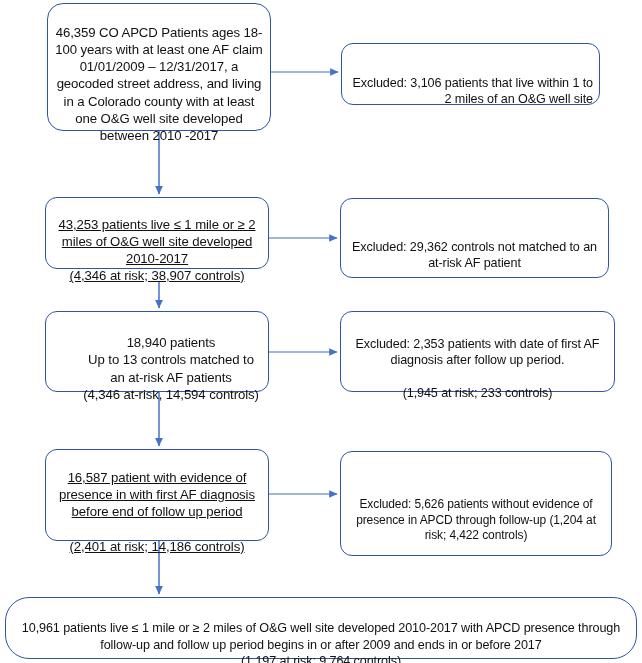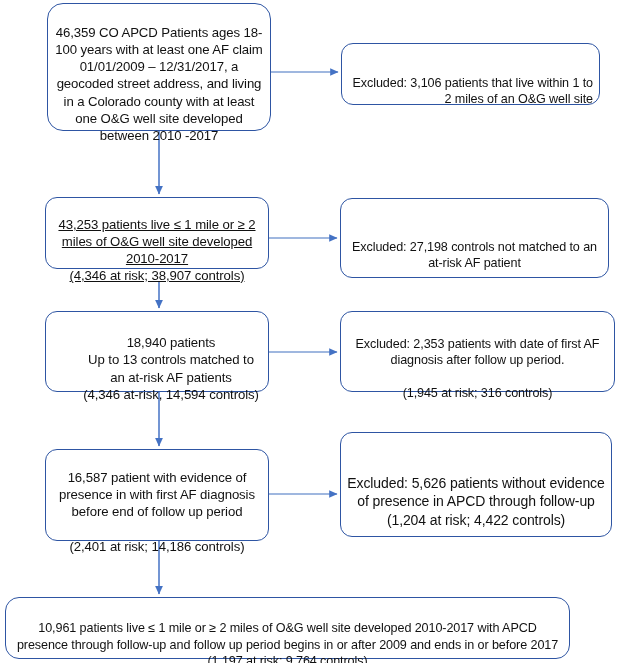--- a/index.html
+++ b/index.html
@@ -24,28 +24,28 @@
     line-height:1.30;
     color:#111111;
     letter-spacing:-0.1px;
   }
   .node .txt{display:block;padding:0 6px;white-space:pre-line;margin-top:34px;}
 
   
   #node-main-1{left:47px;  top:3px;   width:224px; height:128px; font-size:13.2px; border-radius:16px;}
   #node-main-2{left:45px;  top:197px; width:224px; height:72px;  font-size:13.2px;text-decoration:underline;}
   #node-main-3{left:45px;  top:311px; width:224px; height:81px;  font-size:13.2px;padding-left:28px;}
-  #node-main-4{left:45px;  top:449px; width:224px; height:92px;  font-size:13.2px;}
-  #node-final { left:5px;  top:597px; width:565px; height:62px;  font-size:12.6px; border-radius:14px;}
+  #node-main-4{left:45px;  top:449px; width:224px; height:92px;  font-size:13.2px;text-decoration:underline;}
+  #node-final { left:5px;  top:597px; width:632px; height:62px;  font-size:12.6px; border-radius:24px;}
 
   
   #node-excl-1{left:341px; top:43px;  width:259px; height:62px;  font-size:12.6px;text-align:right;}
   #node-excl-2{left:340px; top:198px; width:269px; height:80px;  font-size:12.6px;}
   #node-excl-3{left:340px; top:311px; width:275px; height:81px;  font-size:12.6px;}
-  #node-excl-4{left:340px; top:432px; width:272px; height:105px; font-size:14px;}
+  #node-excl-4{left:340px; top:451px; width:272px; height:105px; font-size:12px;}
 
   .svg-layer{position:absolute;left:0;top:0;width:642px;height:663px;pointer-events:none;}
 </style>
 </head>
 <body>
 
 <div class="flow">
 
   <svg class="svg-layer" viewBox="0 0 642 663" xmlns="http://www.w3.org/2000/svg">
     <defs>
@@ -88,27 +88,27 @@
     <span class="txt">16,587 patient with evidence of presence in with first AF diagnosis before end of follow up period
 
 (2,401 at risk; 14,186 controls)</span>
   </div>
 
   <div class="node" id="node-excl-1">
     <span class="txt">Excluded: 3,106 patients that live within 1 to 2 miles of an O&amp;G well site</span>
   </div>
 
   <div class="node" id="node-excl-2">
-    <span class="txt">Excluded: 27,198 controls not matched to an at-risk AF patient</span>
+    <span class="txt">Excluded: 29,362 controls not matched to an at-risk AF patient</span>
   </div>
 
   <div class="node" id="node-excl-3">
     <span class="txt">Excluded: 2,353 patients with date of first AF diagnosis after follow up period.
 
-(1,945 at risk; 316 controls)</span>
+(1,945 at risk; 233 controls)</span>
   </div>
 
   <div class="node" id="node-excl-4">
     <span class="txt">Excluded: 5,626 patients without evidence of presence in APCD through follow-up (1,204 at risk; 4,422 controls)</span>
   </div>
 
   <div class="node" id="node-final">
     <span class="txt">10,961 patients live ≤ 1 mile or ≥ 2 miles of O&amp;G well site developed 2010-2017 with APCD presence through follow-up and follow up period begins in or after 2009 and ends in or before 2017
 (1,197 at risk; 9,764 controls)</span>
   </div>

